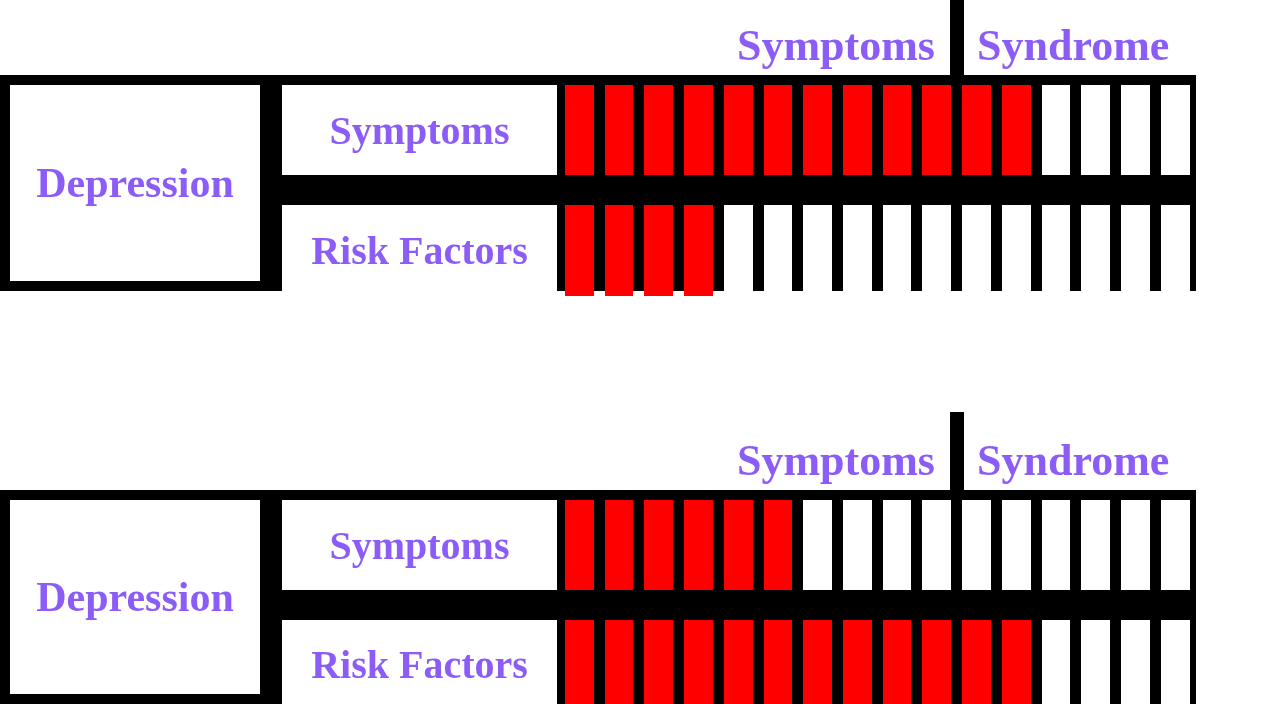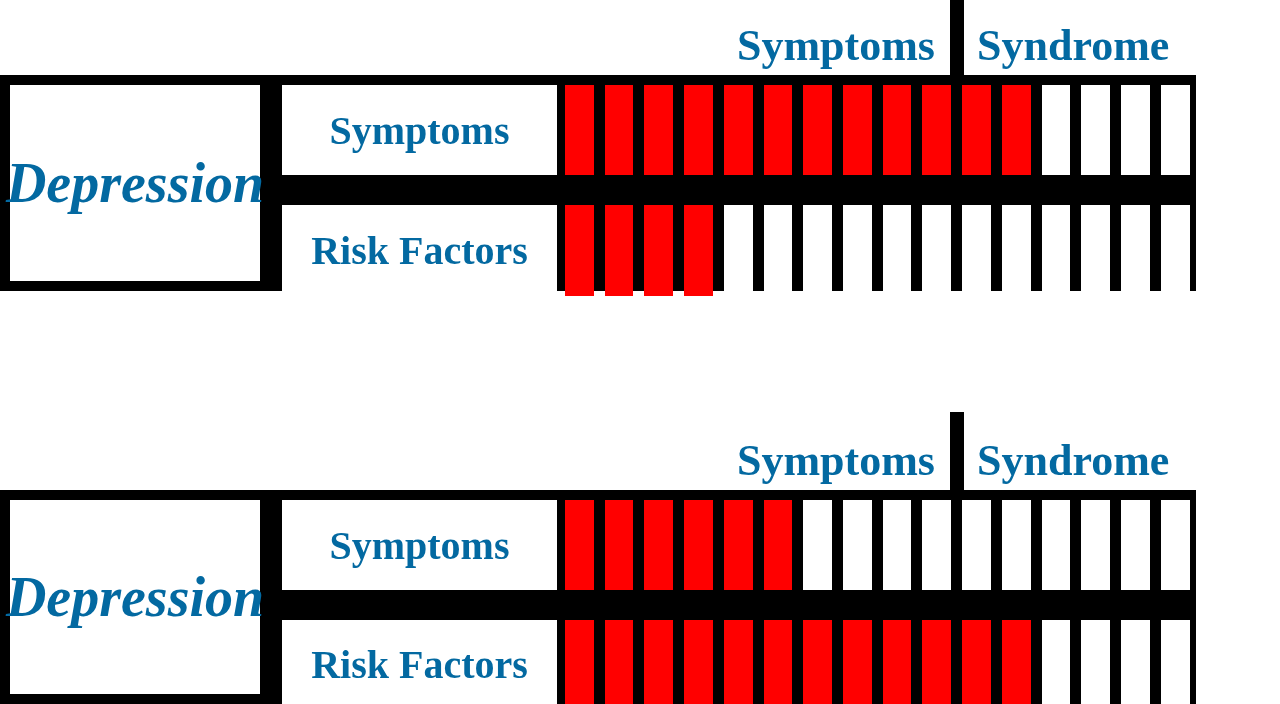--- a/index.html
+++ b/index.html
@@ -8,21 +8,21 @@
     background: #ffffff;
   }
   .canvas {
     position: relative;
     width: 1196px;
     height: 704px;
     overflow: hidden;
     background: var(--bg, #ffffff);
     font-family: "Liberation Serif", "DejaVu Serif", serif;
     font-weight: 600;
-    color: #0369a1;
+    color: #8b5cf6;
   }
 
   
   .hdr {
     position: absolute;
     left: 0;
     width: 1280px;
   }
   .hdr1 { top: 0; height: 75px; }
   .hdr2 { top: 410px; height: 80px; }
@@ -57,22 +57,21 @@
   .depression-box {
     position: absolute;
     left: 10px;
     top: 10px;
     bottom: 10px;
     width: 250px;
     background: var(--empty, #fff);
     display: flex;
     align-items: center;
     justify-content: center;
-    font-size: 56px;
-    font-style: italic;
+    font-size: 42px;
   }
   .row-label {
     position: absolute;
     left: 282px;
     width: 275px;
     background: var(--empty, #fff);
     display: flex;
     align-items: center;
     justify-content: center;
     font-size: 40px;

